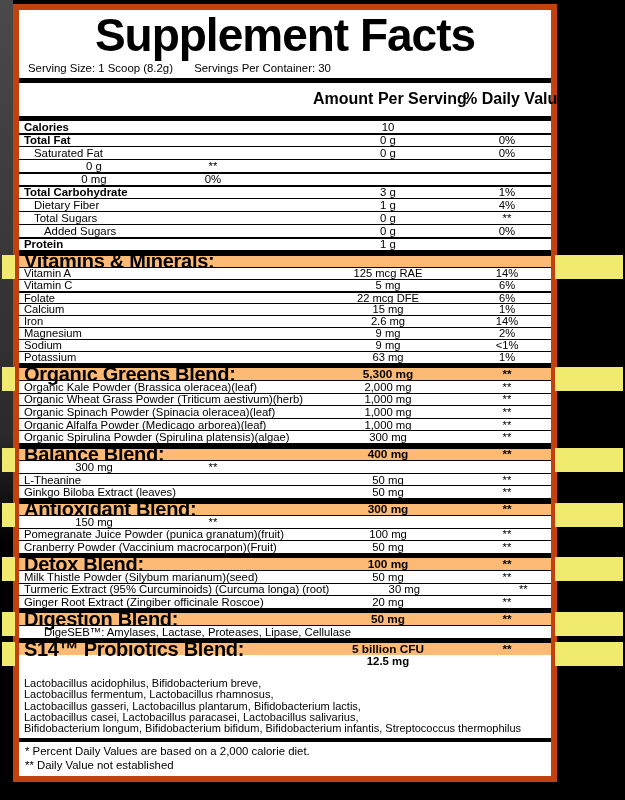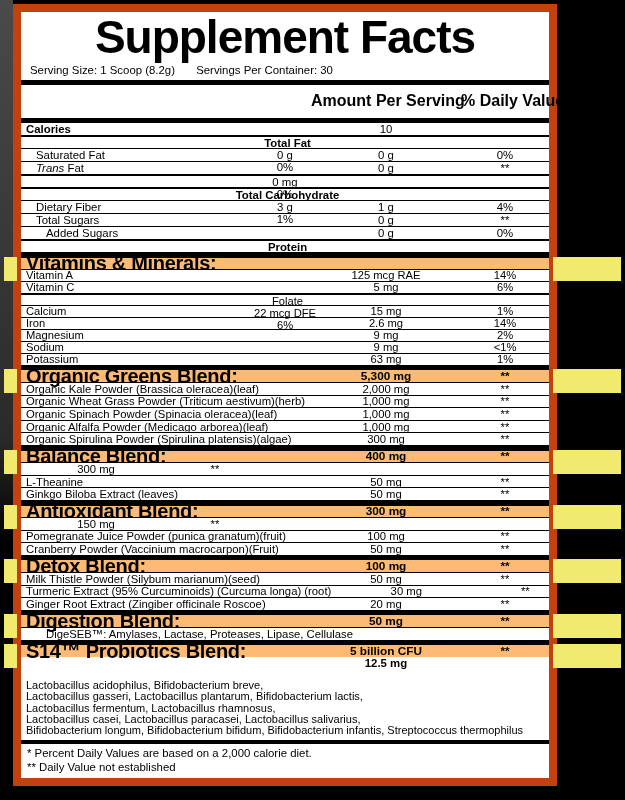--- a/index.html
+++ b/index.html
@@ -10,46 +10,46 @@
     font-family:"Liberation Sans","DejaVu Sans",sans-serif;
     color:#000;
     overflow:hidden;
   }
   .left-strip {
     position:absolute; left:0; top:0; width:13px; height:545px;
     background:linear-gradient(#4a4a4a,#2a2a2a 80%,#000);
   }
   .label {
     position:absolute; left:13px; top:4px; width:544px;
-    background:#fff; border:8px solid #c2410c;
+    background:#fff; border:6px solid #c2410c;
   }
   .titleblock { padding-top:2px; }
   .title {
     font-size:46px; font-weight:bold; text-align:center;
     line-height:47px; letter-spacing:-1px; white-space:nowrap;
   }
   .serving { font-size:11.4px; padding:3px 0 4px 9px; }
   .serving span { margin-right:18px; }
 
   .bar { height:4.6px; background:#000; }
 
   .row { display:flex; align-items:center; border-top:1.4px solid #000; }
   .bar + .row, .bar + .footer { border-top:none; }
   .name { flex:1; padding-left:5px; white-space:nowrap; }
   .amt { width:150px; flex:none; text-align:center; white-space:nowrap; }
   .dv  { width:88px;  flex:none; text-align:center; white-space:nowrap; }
   .b { font-weight:bold; }
   .i1 .name, .name.i1 { padding-left:15px; }
   .i2 .name, .name.i2 { padding-left:25px; }
-  .thick { border-top-width:2.6px;flex-direction:column; }
+  .thick { border-top-width:2.6px; }
 
   .colhead { height:33px; font-size:16px; }
   .colhead .amt, .colhead .dv { font-weight:bold; }
 
-  .facts .row { height:13px; font-size:11.4px; }
+  .facts .row { height:13px; font-size:11.4px;align-items:flex-end; }
   .vits  .row { height:12px; font-size:11.2px; }
   .blend .row { height:12.6px; font-size:11.3px; }
   .noteline { height:13.6px; font-size:11.3px;padding-left:20px; }
 
   .sechead {
     height:22px; background:#fdba74; position:relative; align-items:center;
   }
   .sechead .sectitle {
     flex:1; padding-left:5px; font-weight:bold; font-size:20px;
     letter-spacing:-0.3px; white-space:nowrap;
@@ -107,21 +107,20 @@
       <span class="name b">Total Fat</span>
       <span class="amt">0 g</span>
       <span class="dv">0%</span>
     </div>
     <div class="row">
       <span class="name i1">Saturated Fat</span>
       <span class="amt">0 g</span>
       <span class="dv">0%</span>
     </div>
     <div class="row">
-      <span class="name i1"><i>Trans</i><span> Fat</span></span>
       <span class="amt">0 g</span>
       <span class="dv">**</span>
     </div>
     <div class="row thick">
       <span class="amt">0 mg</span>
       <span class="dv">0%</span>
     </div>
     <div class="row thick">
       <span class="name b">Total Carbohydrate</span>
       <span class="amt">3 g</span>
@@ -327,22 +326,22 @@
       <span class="sectitle">S14™ Probiotics Blend:</span>
       <span class="amt">5 billion CFU</span>
       <span class="dv">**</span>
     </div>
     <div class="plist">
       <div class="pline">
         <span class="ptext">Lactobacillus acidophilus, Bifidobacterium breve,</span>
         <span class="amt">12.5 mg</span>
         <span class="dv"></span>
       </div>
+      <div class="pline-full">Lactobacillus fermentum, Lactobacillus rhamnosus,</div>
       <div class="pline-full">Lactobacillus gasseri, Lactobacillus plantarum, Bifidobacterium lactis,</div>
-      <div class="pline-full">Lactobacillus fermentum, Lactobacillus rhamnosus,</div>
       <div class="pline-full">Lactobacillus casei, Lactobacillus paracasei, Lactobacillus salivarius,</div>
       <div class="pline-full">Bifidobacterium longum, Bifidobacterium bifidum, Bifidobacterium infantis, Streptococcus thermophilus</div>
     </div>
   </div>
 
   <div class="bar"></div>
 
   <div class="footer">
     <div>* Percent Daily Values are based on a 2,000 calorie diet.</div>
     <div>** Daily Value not established</div>

